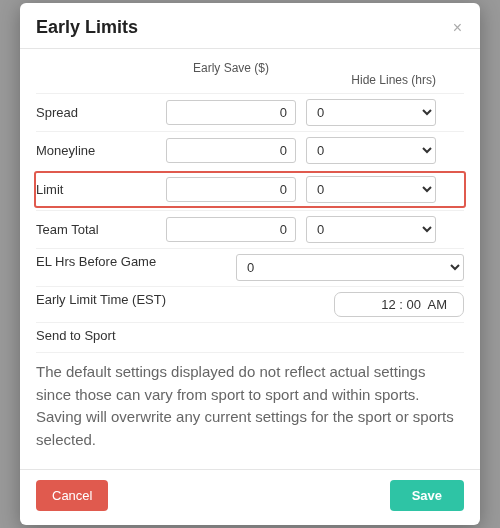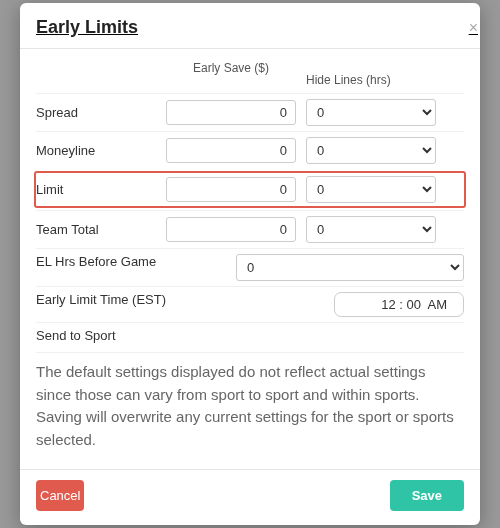--- a/index.html
+++ b/index.html
@@ -26,23 +26,22 @@
       border-radius: 6px;
       width: 460px;
       padding: 0;
       box-shadow: 0 4px 20px rgba(0,0,0,0.3);
       position: relative;
     }
     .modal-header {
       display: flex;
       align-items: center;
       justify-content: space-between;
-      padding: 14px 0 10px 16px;
+      padding: 14px 16px 10px 16px;
       border-bottom: 1px solid #e5e5e5;
-      text-decoration: underline;
     }
     .modal-title {
       font-size: 18px;
       font-weight: bold;
       color: #222;
     }
     .close-btn {
       background: none;
       border: none;
       font-size: 16px;
@@ -63,21 +62,21 @@
       color: #555;
       font-size: 12px;
       text-align: center;
     }
     .col-header-limit {
       width: 130px;
       text-align: center;
     }
     .col-header-hide {
       width: 130px;
-      text-align: left;
+      text-align: right;
       margin-left: 10px;
       margin-top: 12px;
     }
     .form-row {
       display: flex;
       align-items: center;
       padding: 5px 0;
       border-top: 1px solid #f0f0f0;
     }
     .form-row.highlighted {
@@ -180,21 +179,21 @@
       align-items: center;
       justify-content: space-between;
       padding: 10px 16px 14px 16px;
       border-top: 1px solid #e5e5e5;
     }
     .btn-cancel {
       background: #e05a4e;
       color: #fff;
       border: none;
       border-radius: 4px;
-      padding: 8px 4px;
+      padding: 8px 16px;
       font-size: 13px;
       cursor: pointer;
       font-weight: 500;
     }
     .btn-save {
       background: #2ec4a5;
       color: #fff;
       border: none;
       border-radius: 4px;
       padding: 8px 22px;

